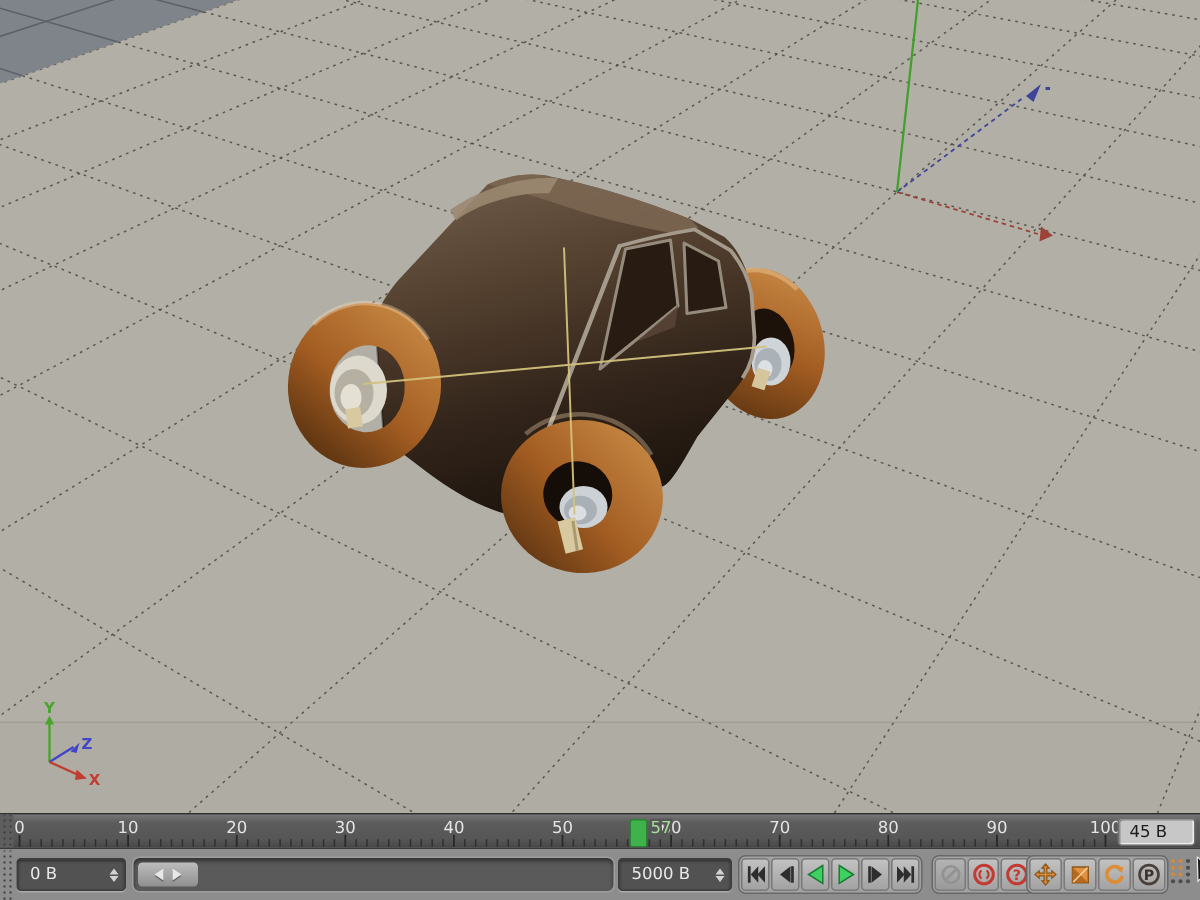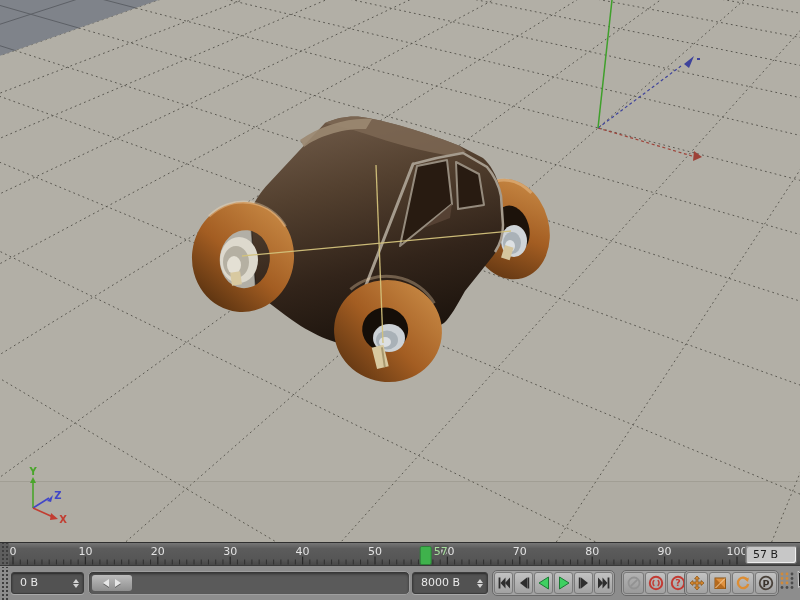--- a/index.html
+++ b/index.html
@@ -436,21 +436,21 @@
         <text x="375" y="12" text-anchor="middle" font-size="11" fill="#e3e3e3">50</text>
         <text x="447.40000000000003" y="12" text-anchor="middle" font-size="11" fill="#e3e3e3">60</text>
         <text x="519.8" y="12" text-anchor="middle" font-size="11" fill="#e3e3e3">70</text>
         <text x="592.2" y="12" text-anchor="middle" font-size="11" fill="#e3e3e3">80</text>
         <text x="664.6" y="12" text-anchor="middle" font-size="11" fill="#e3e3e3">90</text>
         <text x="737" y="12" text-anchor="middle" font-size="11" fill="#e3e3e3">100</text>
         <rect x="420.18" y="3.5" width="11" height="18" rx="1.5" fill="#3fb24c" stroke="#2c8038"></rect>
         <text x="433.68" y="12" font-size="11" fill="#a6df9c" stroke="#575757" stroke-width="3" paint-order="stroke">57</text>
       </svg>
     <div class="grip" style="background-color:#5e5e5e;"></div>
-    <div class="frame-box">57 B</div>
+    <div class="frame-box">45 B</div>
   </div>
 
   <div class="bottombar">
     <div class="grip"></div>
 
     <div class="dfield" style="left:11px;width:73px;">
       <span>0 B</span>
       <span class="stepper">
           <i class="up"></i>
           <i class="dn"></i>
@@ -458,21 +458,21 @@
     </div>
 
     <div class="scrollbar">
       <div class="sb-thumb">
         <i class="sb-left"></i>
         <i class="sb-right"></i>
       </div>
     </div>
 
     <div class="dfield" style="left:412px;width:76px;">
-      <span>8000 B</span>
+      <span>5000 B</span>
       <span class="stepper">
           <i class="up"></i>
           <i class="dn"></i>
         </span>
     </div>
 
     <div class="btn-group" style="left:492px;" id="transport-group">
         <button class="tbtn ">
           <svg width="16" height="16" viewBox="0 0 16 16">
             <rect x="2.6" y="2.5" width="1.8" height="11" fill="#2e2e2e"></rect>

